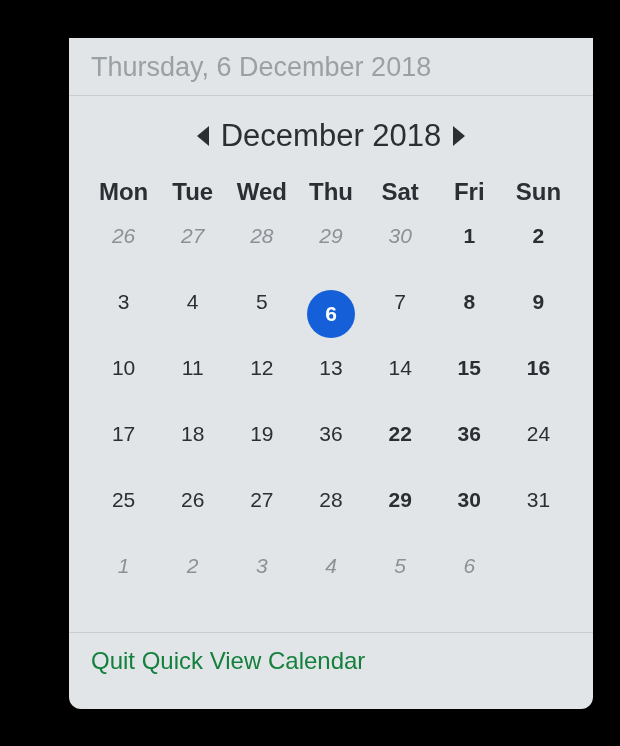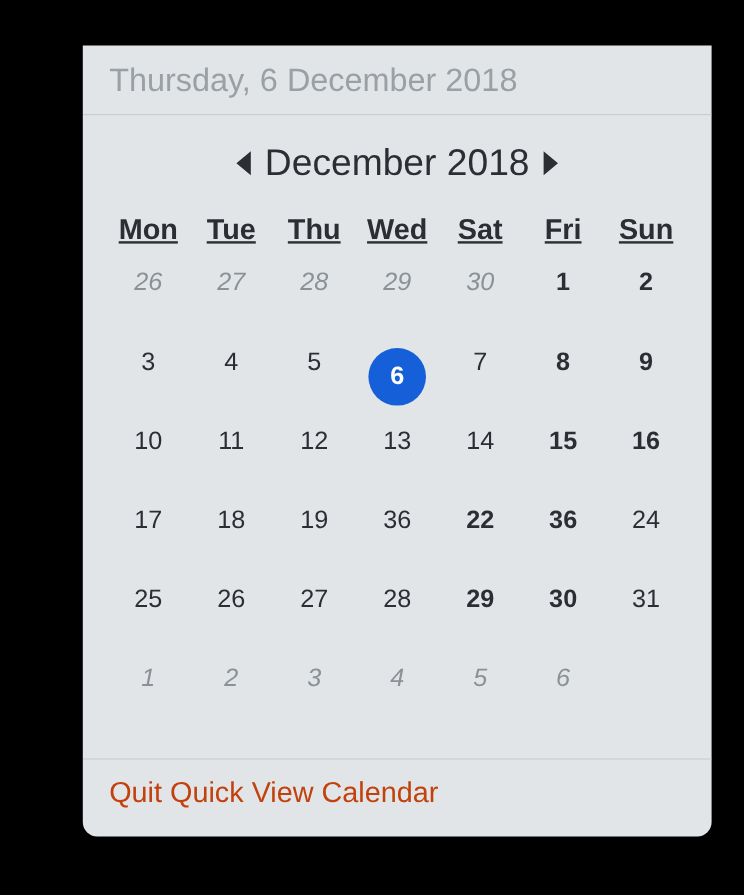--- a/index.html
+++ b/index.html
@@ -54,21 +54,20 @@
       grid-template-columns: repeat(7, 1fr);
       padding: 4px 20px 20px 20px;
       row-gap: 8px;
     }
     .wd {
       color: #2b2f33;
       font-size: 24px;
       font-weight: 600;
       text-align: center;
       padding: 6px 0 10px 0;
-      text-decoration: underline;
     }
     .cell {
       height: 58px;
       display: flex;
       align-items: flex-start;
       justify-content: center;
       font-size: 21px;
       color: #2b2f33;
       cursor: pointer;
     }
@@ -80,22 +79,22 @@
       border-radius: 50%;
       background: #1560D8;
       color: #fff;
       display: flex;
       align-items: center;
       justify-content: center;
       font-weight: 600;
     }
     .footer {
       border-top: 1px solid #c9cdd0;
-      padding: 14px 22px 22px 22px;
-      color: #c2410c;
+      padding: 14px 22px 34px 22px;
+      color: #15803d;
       font-size: 24px;
       font-weight: 500;
       cursor: pointer;
     }
   </style>
 </head>
 <body>
 
 <div class="panel">
 
@@ -113,22 +112,22 @@
     <div class="arrow-btn">
       <svg width="18" height="22" viewBox="0 0 18 22">
         <polygon points="4,1 4,21 16,11" fill="#2b2f33"></polygon>
       </svg>
     </div>
   </div>
 
   <div class="grid" id="grid">
       <div class="wd">Mon</div>
       <div class="wd">Tue</div>
+      <div class="wd">Wed</div>
       <div class="wd">Thu</div>
-      <div class="wd">Wed</div>
       <div class="wd">Sat</div>
       <div class="wd">Fri</div>
       <div class="wd">Sun</div>
       <div class="cell other">
         <span>26</span>
       </div>
       <div class="cell other">
         <span>27</span>
       </div>
       <div class="cell other">

